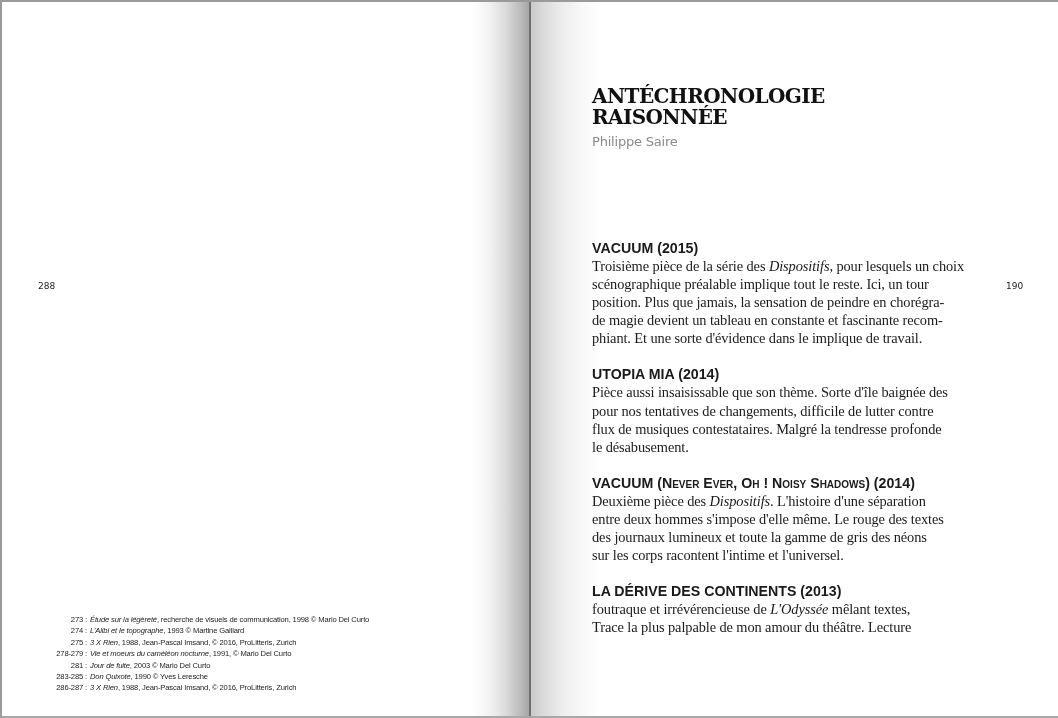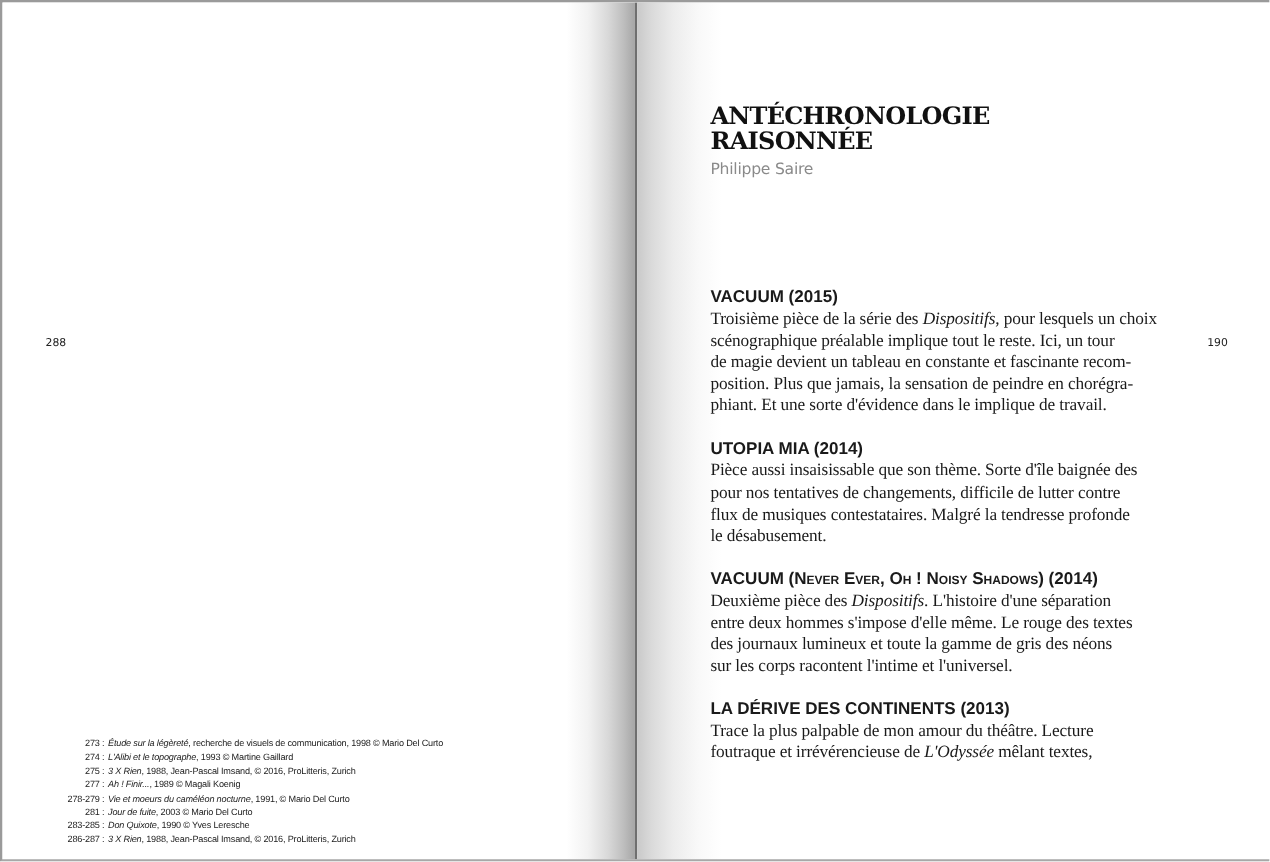--- a/index.html
+++ b/index.html
@@ -150,25 +150,20 @@
         <span class="credit-ref">274 :</span>
         <span class="credit-title">L'Alibi et le topographe</span>
           <span>, 1993 © Martine Gaillard</span>
       </div>
       <div class="credit-line">
         <span class="credit-ref">275 :</span>
         <span class="credit-title">3 X Rien</span>
           <span>, 1988, Jean-Pascal Imsand, © 2016, ProLitteris, Zurich</span>
       </div>
       <div class="credit-line">
-        <span class="credit-ref">277 :</span>
-        <span class="credit-title">Ah ! Finir...</span>
-          <span>, 1989 © Magali Koenig</span>
-      </div>
-      <div class="credit-line">
         <span class="credit-ref">278-279 :</span>
         <span class="credit-title">Vie et moeurs du caméléon nocturne</span>
           <span>, 1991, © Mario Del Curto</span>
       </div>
       <div class="credit-line">
         <span class="credit-ref">281 :</span>
         <span class="credit-title">Jour de fuite</span>
           <span>, 2003 © Mario Del Curto</span>
       </div>
       <div class="credit-line">
@@ -197,22 +192,22 @@
     </h1>
     <div class="author">Philippe Saire</div>
   </div>
 
   <div class="entries">
 
     <div class="entry">
       <div class="entry-head">VACUUM (2015)</div>
       <div class="entry-line"><span>Troisième pièce de la série des </span><span class="ital">Dispositifs</span><span>, pour lesquels un choix</span></div>
       <div class="entry-line">scénographique préalable implique tout le reste. Ici, un tour</div>
+      <div class="entry-line">position. Plus que jamais, la sensation de peindre en chorégra-</div>
       <div class="entry-line">de magie devient un tableau en constante et fascinante recom-</div>
-      <div class="entry-line">position. Plus que jamais, la sensation de peindre en chorégra-</div>
       <div class="entry-line">phiant. Et une sorte d'évidence dans le implique de travail.</div>
     </div>
 
     <div class="entry">
       <div class="entry-head">UTOPIA MIA (2014)</div>
       <div class="entry-line">Pièce aussi insaisissable que son thème. Sorte d'île baignée des</div>
       <div class="entry-line">pour nos tentatives de changements, difficile de lutter contre</div>
       <div class="entry-line">flux de musiques contestataires. Malgré la tendresse profonde</div>
       <div class="entry-line">le désabusement.</div>
     </div>
@@ -220,18 +215,18 @@
     <div class="entry">
       <div class="entry-head"><span>VACUUM (</span><span class="sc">Never Ever, Oh ! Noisy Shadows</span><span>) (2014)</span></div>
       <div class="entry-line"><span>Deuxième pièce des </span><span class="ital">Dispositifs</span><span>. L'histoire d'une séparation</span></div>
       <div class="entry-line">entre deux hommes s'impose d'elle même. Le rouge des textes</div>
       <div class="entry-line">des journaux lumineux et toute la gamme de gris des néons</div>
       <div class="entry-line">sur les corps racontent l'intime et l'universel.</div>
     </div>
 
     <div class="entry">
       <div class="entry-head">LA DÉRIVE DES CONTINENTS (2013)</div>
+      <div class="entry-line"><span>foutraque et irrévérencieuse de </span><span class="ital">L'Odyssée</span><span> mêlant textes,</span></div>
       <div class="entry-line">Trace la plus palpable de mon amour du théâtre. Lecture</div>
-      <div class="entry-line"><span>foutraque et irrévérencieuse de </span><span class="ital">L'Odyssée</span><span> mêlant textes,</span></div>
     </div>
 
   </div>
 </div>
 
 </body></html>

